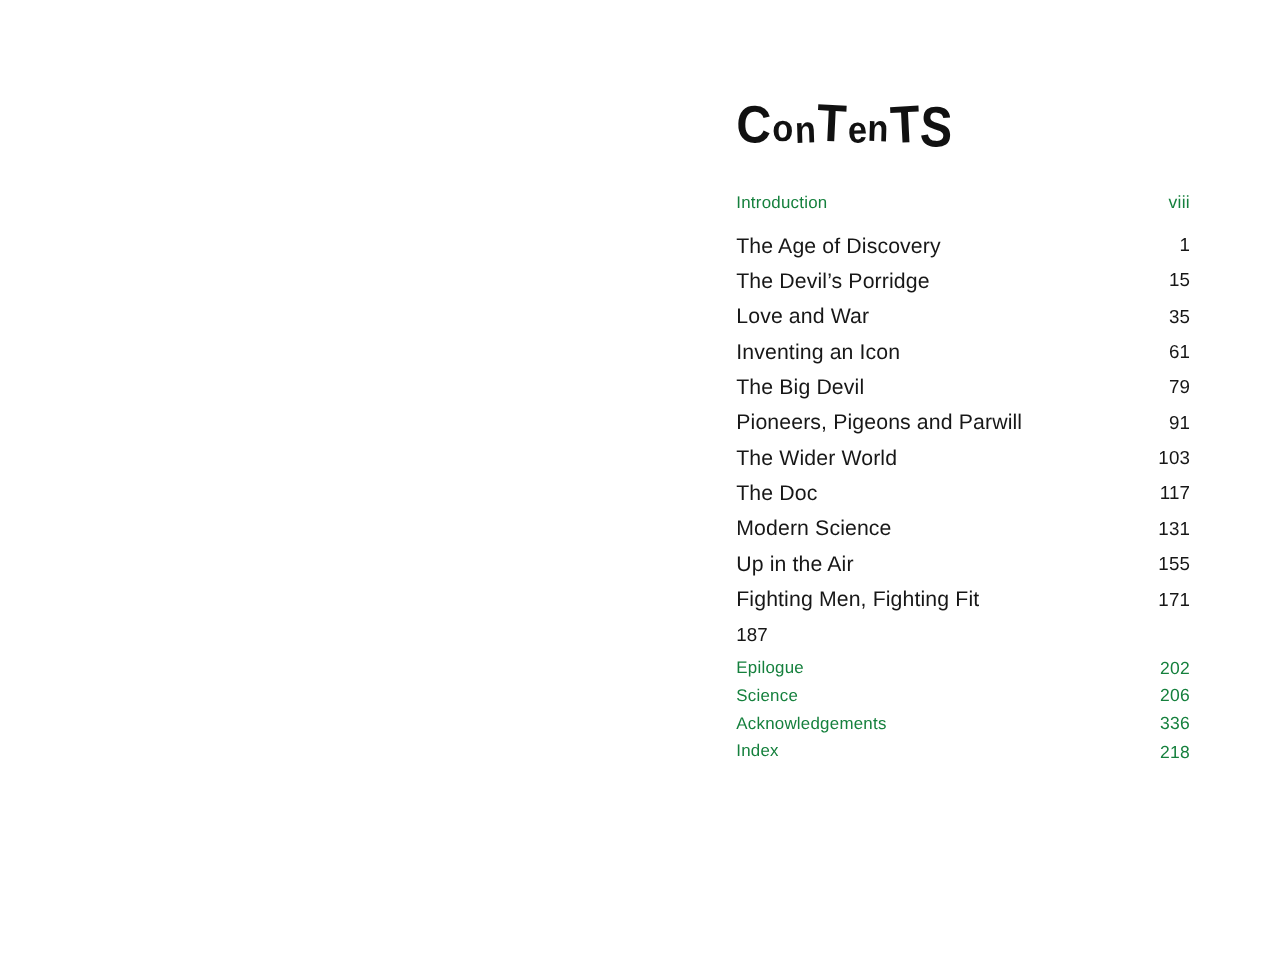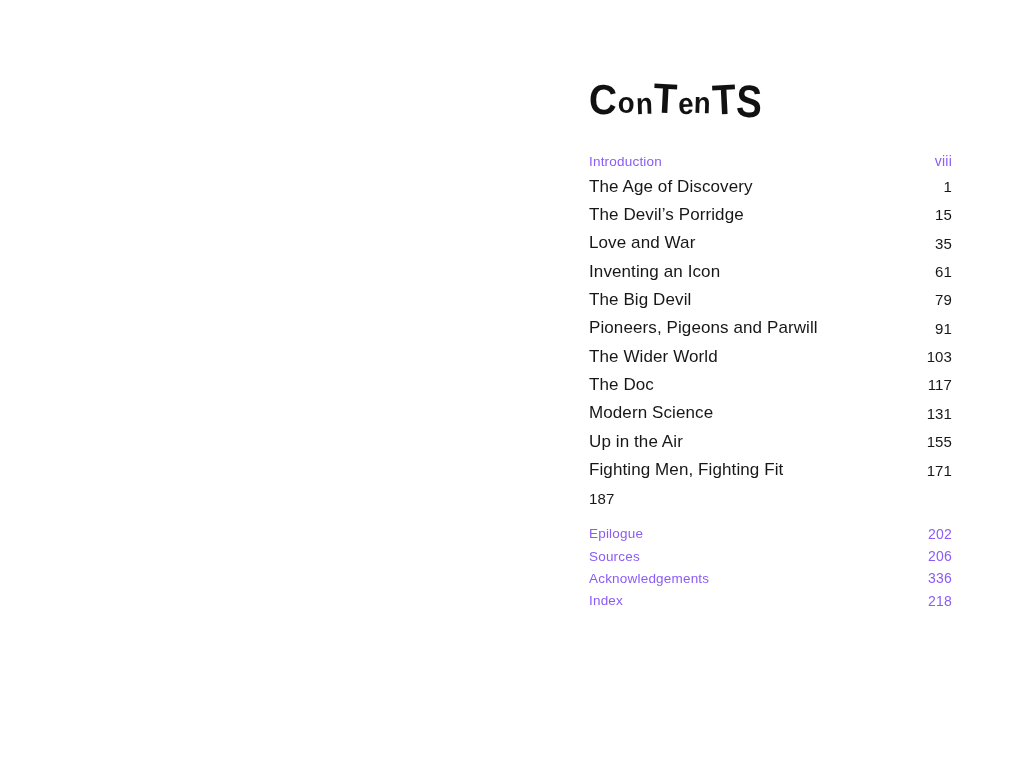--- a/index.html
+++ b/index.html
@@ -42,27 +42,27 @@
   .title span:nth-child(7) { transform: rotate(-3deg); }
   .title span:nth-child(8) { transform: rotate(3deg) translateY(2px) scaleY(1.08); }
   
   .row {
     display: flex;
     justify-content: space-between;
     align-items: center;
   }
   .front-list  { margin-top: 26px; }
   .front-list .row,
-  .back-list  .row { height: 22.4px; font-size: 13.5px; letter-spacing: 0.2px; color: #8b5cf6; }
+  .back-list  .row { height: 22.4px; font-size: 13.5px; letter-spacing: 0.2px; color: #15803d; }
   .front-list .pagenum,
   .back-list  .pagenum { font-size: 14px; }
-  .chapter-list { }
+  .chapter-list { margin-top: 10px; }
   .chapter-list .row { height: 28.35px; font-size: 17px; letter-spacing: 0.1px; color: #171717; }
   .chapter-list .pagenum { font-size: 15px; }
-  .back-list { margin-top: 10px; }
+  .back-list { }
   .pagenum { text-align: right; }
 </style>
 </head>
 <body>
 
 <div class="canvas">
   <div class="toc-column">
 
     <h1 class="title"><span class="up">C</span><span class="lo">o</span><span class="lo">n</span><span class="up">T</span><span class="lo">e</span><span class="lo">n</span><span class="up">T</span><span class="up">S</span></h1>
 
@@ -139,21 +139,21 @@
       </div>
 
     <div class="back-list">
 
         <div class="row">
           <span class="label">Epilogue</span>
           <span class="pagenum">202</span>
         </div>
 
         <div class="row">
-          <span class="label">Sources</span>
+          <span class="label">Science</span>
           <span class="pagenum">206</span>
         </div>
 
         <div class="row">
           <span class="label">Acknowledgements</span>
           <span class="pagenum">336</span>
         </div>
 
         <div class="row">
           <span class="label">Index</span>

